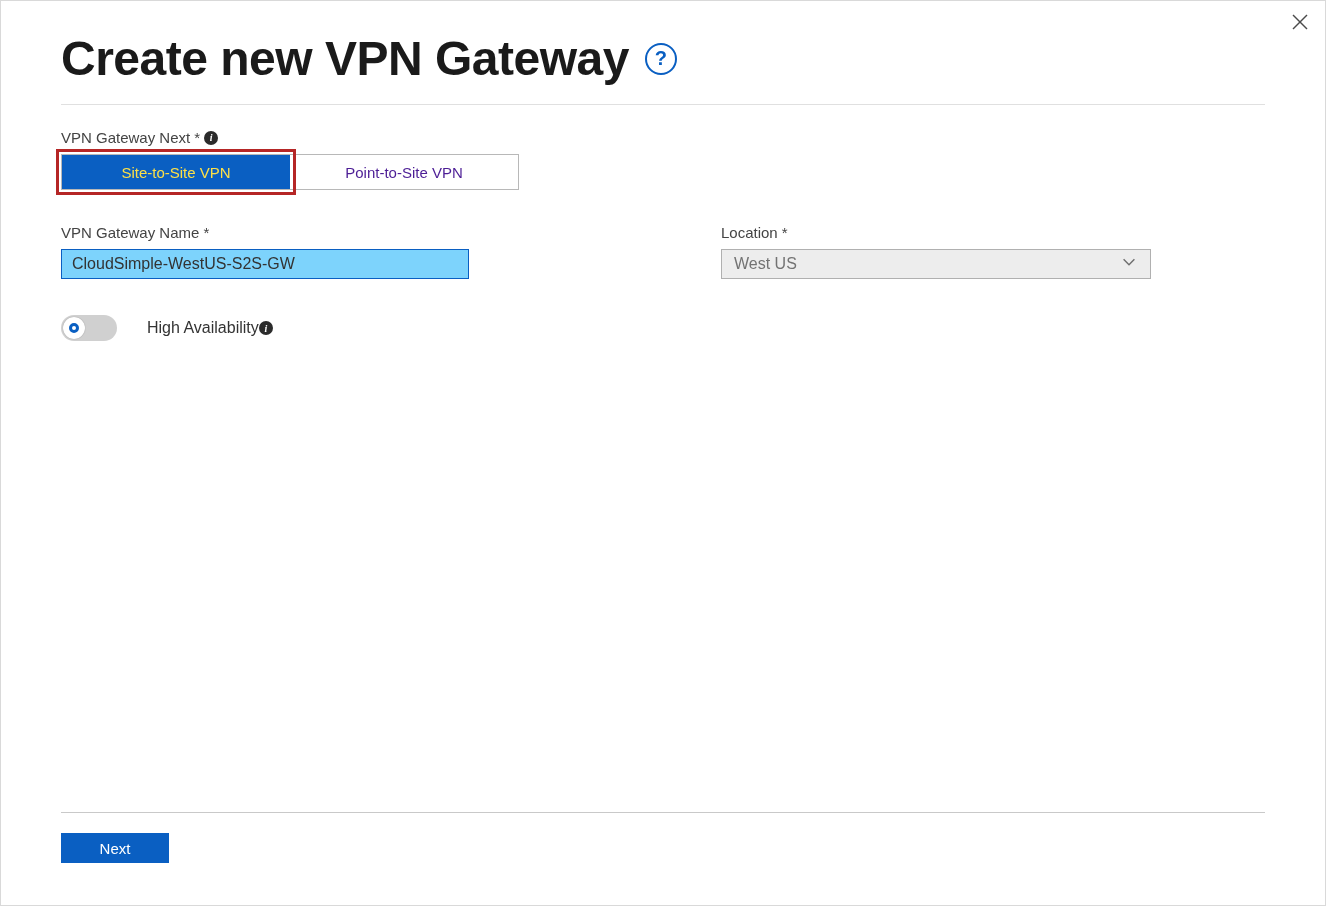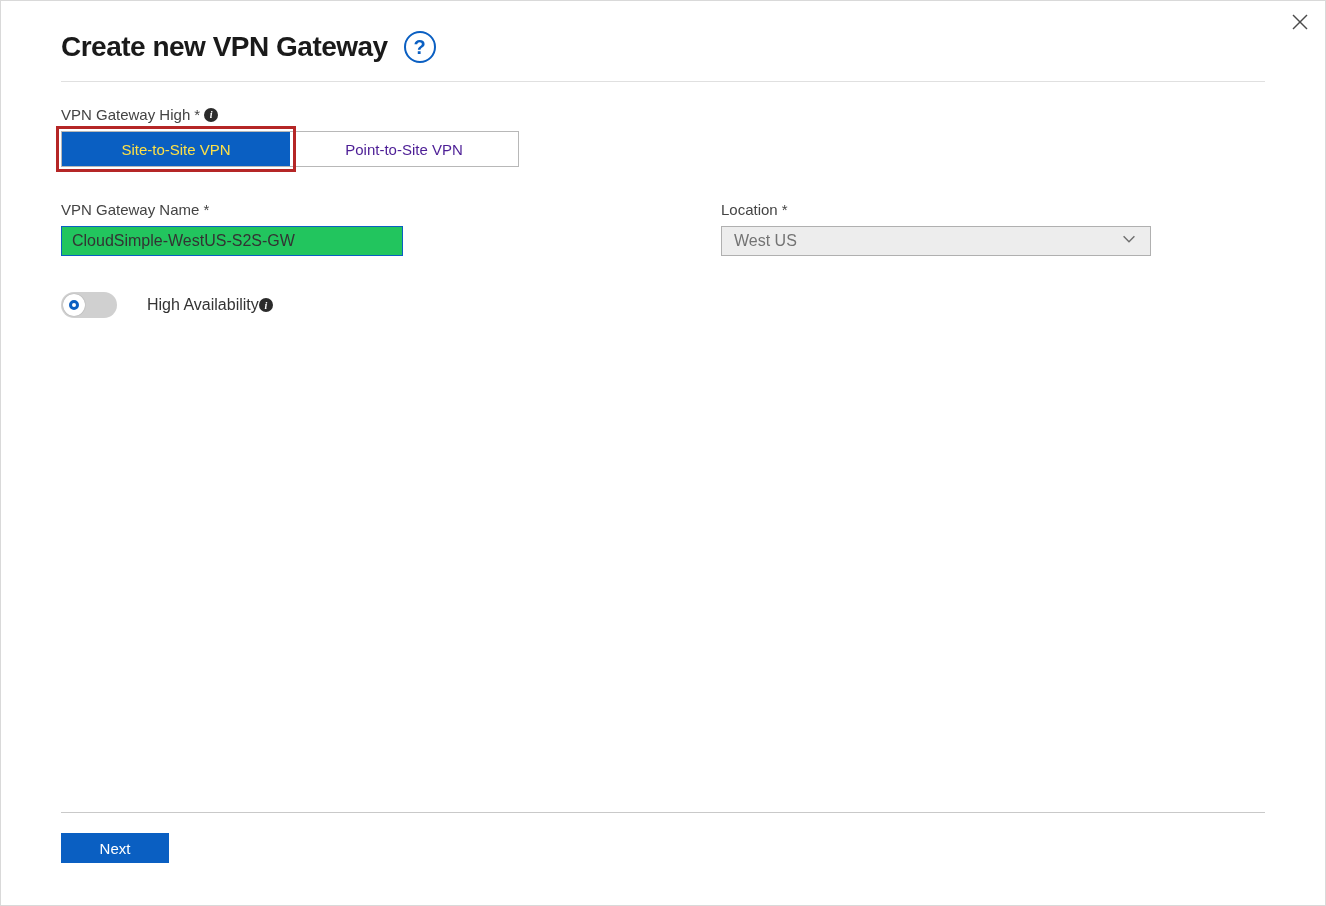--- a/index.html
+++ b/index.html
@@ -41,21 +41,21 @@
   }
 
   .title-row {
     display: flex;
     align-items: center;
     gap: 16px;
     padding-bottom: 18px;
     border-bottom: 1px solid #e0e0e0;
   }
   .page-title {
-    font-size: 28px;
+    font-size: 48px;
     font-weight: 700;
     color: #1a1a1a;
     margin: 0;
     letter-spacing: -0.5px;
   }
   .help-circle {
     width: 32px;
     height: 32px;
     border: 2.5px solid #0a5fc2;
     border-radius: 50%;
@@ -164,28 +164,28 @@
   }
 
   .two-col {
     display: flex;
     gap: 240px;
     margin-top: 34px;
   }
   .col { width: 420px; }
 
   .text-input {
-    width: 342px;
+    width: 408px;
     height: 30px;
     border: 1px solid #0a5fc2;
     padding: 4px 10px;
     font-size: 16px;
     color: #333333;
     outline: none;
-    background: #22c55e;
+    background: #7dd3fc;
   }
 
   .select-box {
     width: 430px;
     height: 30px;
     border: 1px solid #b0b0b0;
     background: #ededed;
     padding: 4px 12px;
     font-size: 16px;
     color: #737373;
@@ -277,21 +277,21 @@
     <div class="title-row">
       <h1 class="page-title">Create new VPN Gateway</h1>
       <span class="help-circle">?</span>
     </div>
 
 
     <div class="form-area">
 
       
       <div class="field-label">
-        <span>VPN Gateway High</span>
+        <span>VPN Gateway Next</span>
         <span class="req-star">*</span>
         <span class="info-icon">i</span>
       </div>
       <div class="highlight-wrap">
         <div class="segmented">
           <div class="seg active">Site-to-Site VPN</div>
           <div class="seg inactive">Point-to-Site VPN</div>
         </div>
       </div>
 

